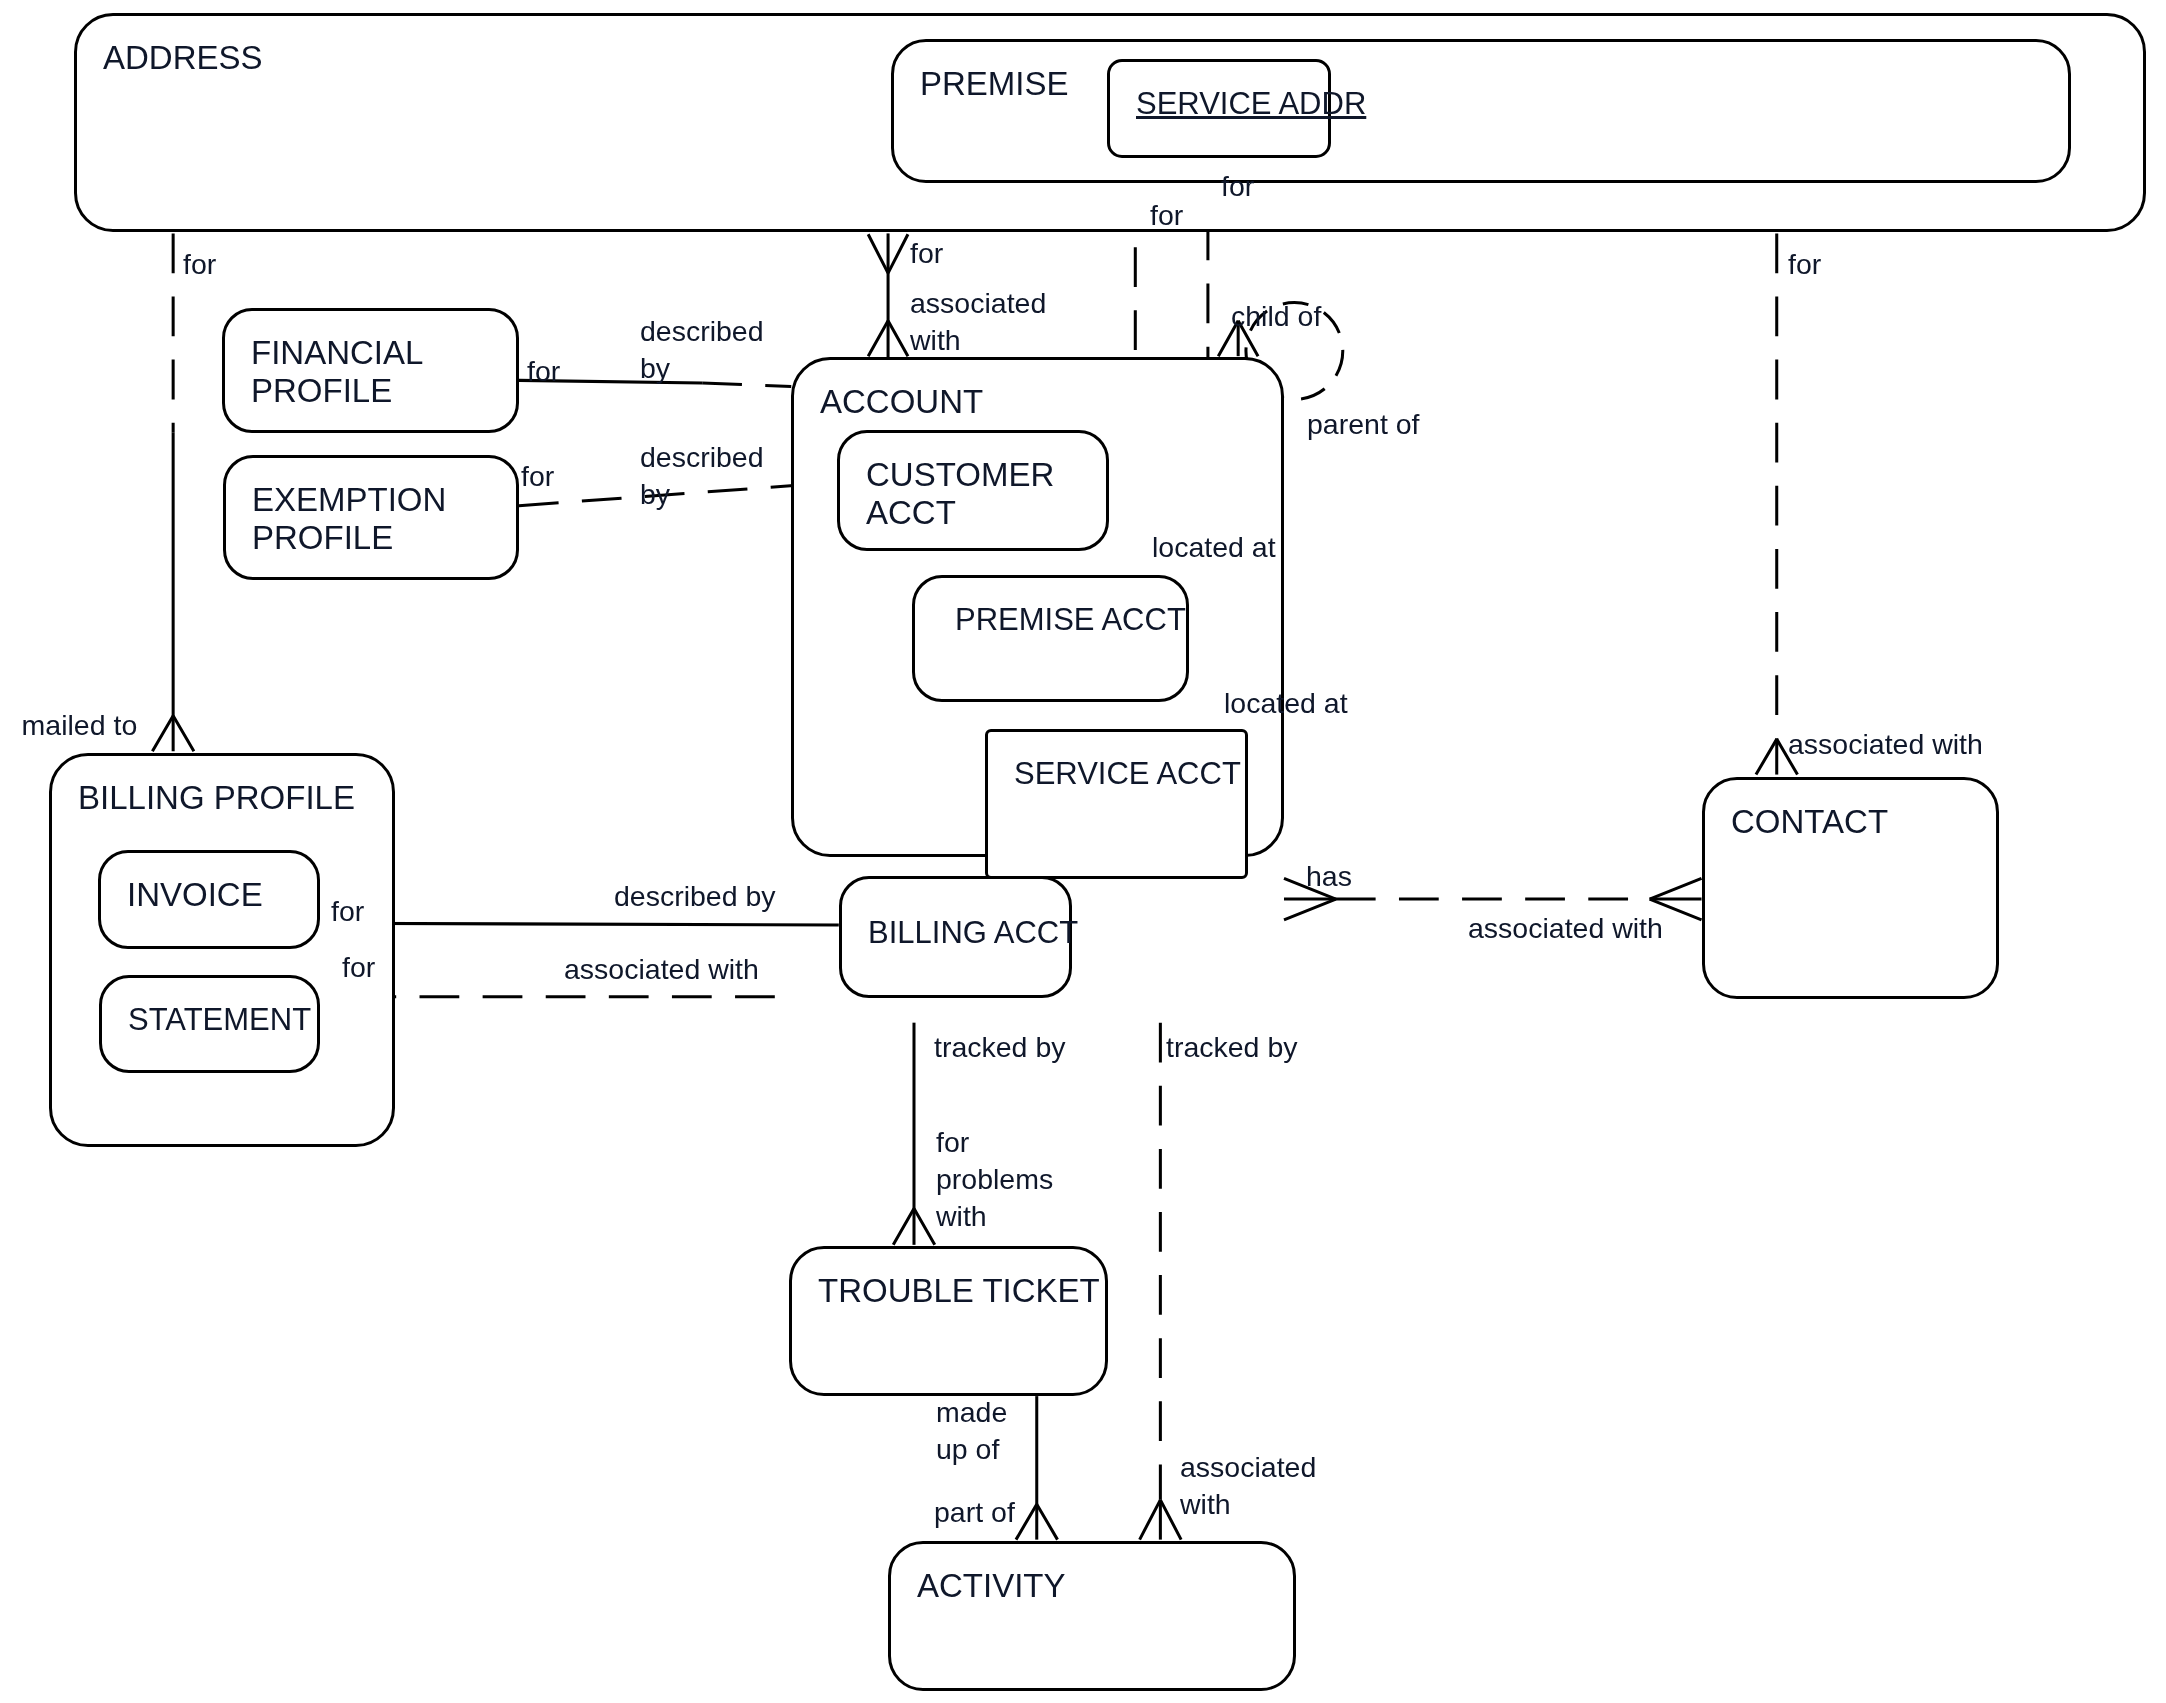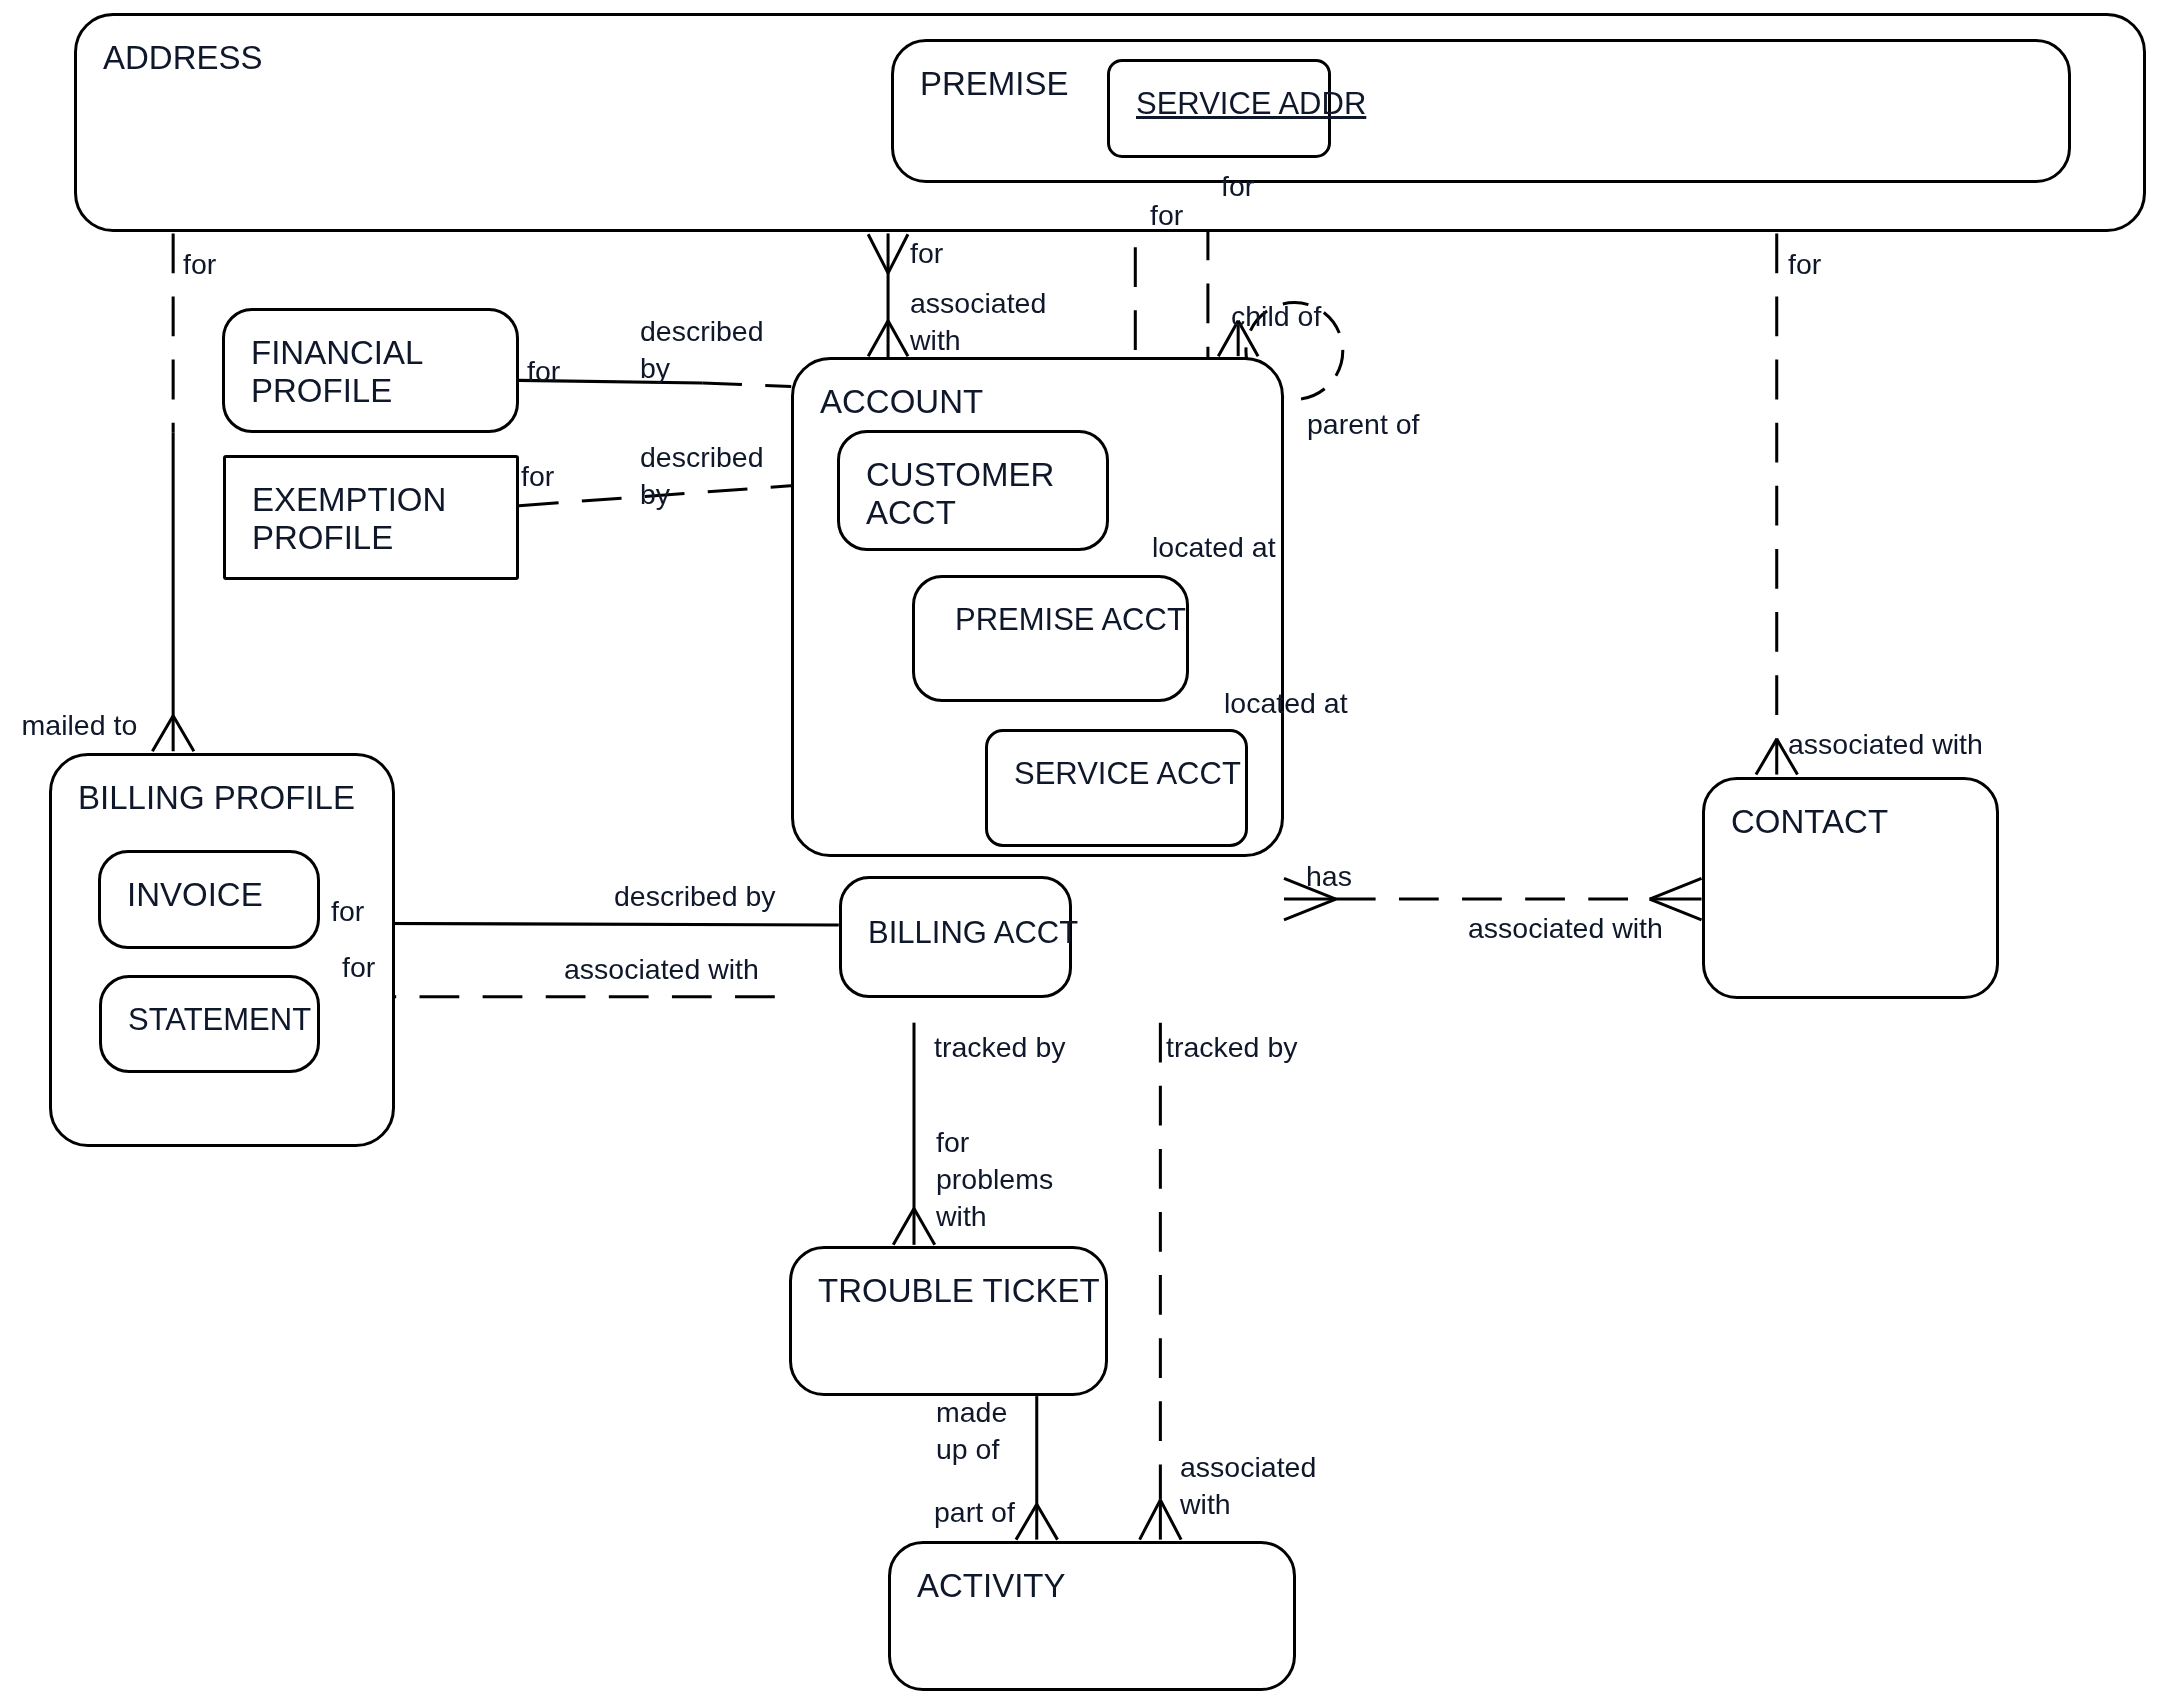--- a/index.html
+++ b/index.html
@@ -130,39 +130,39 @@
 
   <div class="entity" style="left:1107px;top:59px;width:224px;height:99px;border-radius:15px;text-decoration:underline;">
     <span class="lbl" style="font-size:31px;">SERVICE ADDR</span>
   </div>
 
   <div class="entity" style="left:222px;top:308px;width:297px;height:125px;border-radius:30px;">
     <span class="lbl">FINANCIAL
 PROFILE</span>
   </div>
 
-  <div class="entity" style="left:223px;top:455px;width:296px;height:125px;border-radius:3px;">
+  <div class="entity" style="left:223px;top:455px;width:296px;height:125px;border-radius:30px;">
     <span class="lbl">EXEMPTION
 PROFILE</span>
   </div>
 
   <div class="entity" style="left:791px;top:357px;width:493px;height:500px;border-radius:39px;">
     <span class="lbl">ACCOUNT</span>
   </div>
 
   <div class="entity" style="left:837px;top:430px;width:272px;height:121px;border-radius:30px;">
     <span class="lbl">CUSTOMER
 ACCT</span>
   </div>
 
   <div class="entity" style="left:912px;top:575px;width:277px;height:127px;border-radius:30px;">
     <span class="lbl" style="font-size:31px;padding-left:40px;">PREMISE ACCT</span>
   </div>
 
-  <div class="entity" style="left:985px;top:729px;width:263px;height:118px;border-radius:18px;">
+  <div class="entity" style="left:985px;top:729px;width:263px;height:150px;border-radius:6px;">
     <span class="lbl" style="font-size:31px;">SERVICE ACCT</span>
   </div>
 
   <div class="entity" style="left:839px;top:876px;width:233px;height:122px;border-radius:30px;">
     <span class="lbl" style="font-size:31px;padding-top:35px;">BILLING ACCT</span>
   </div>
 
   <div class="entity" style="left:49px;top:753px;width:346px;height:394px;border-radius:39px;">
     <span class="lbl">BILLING PROFILE</span>
   </div>

